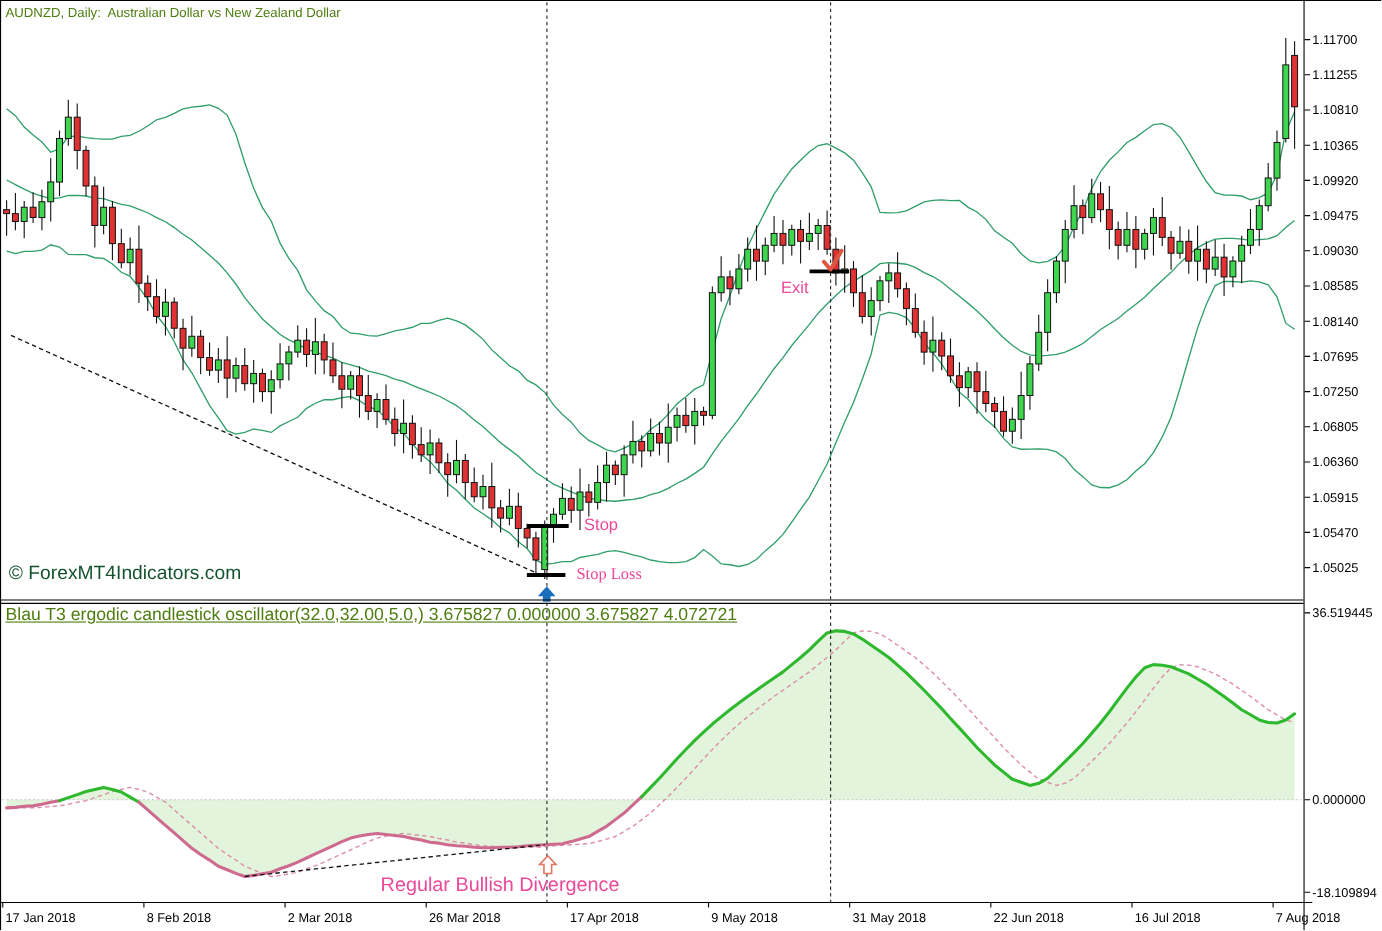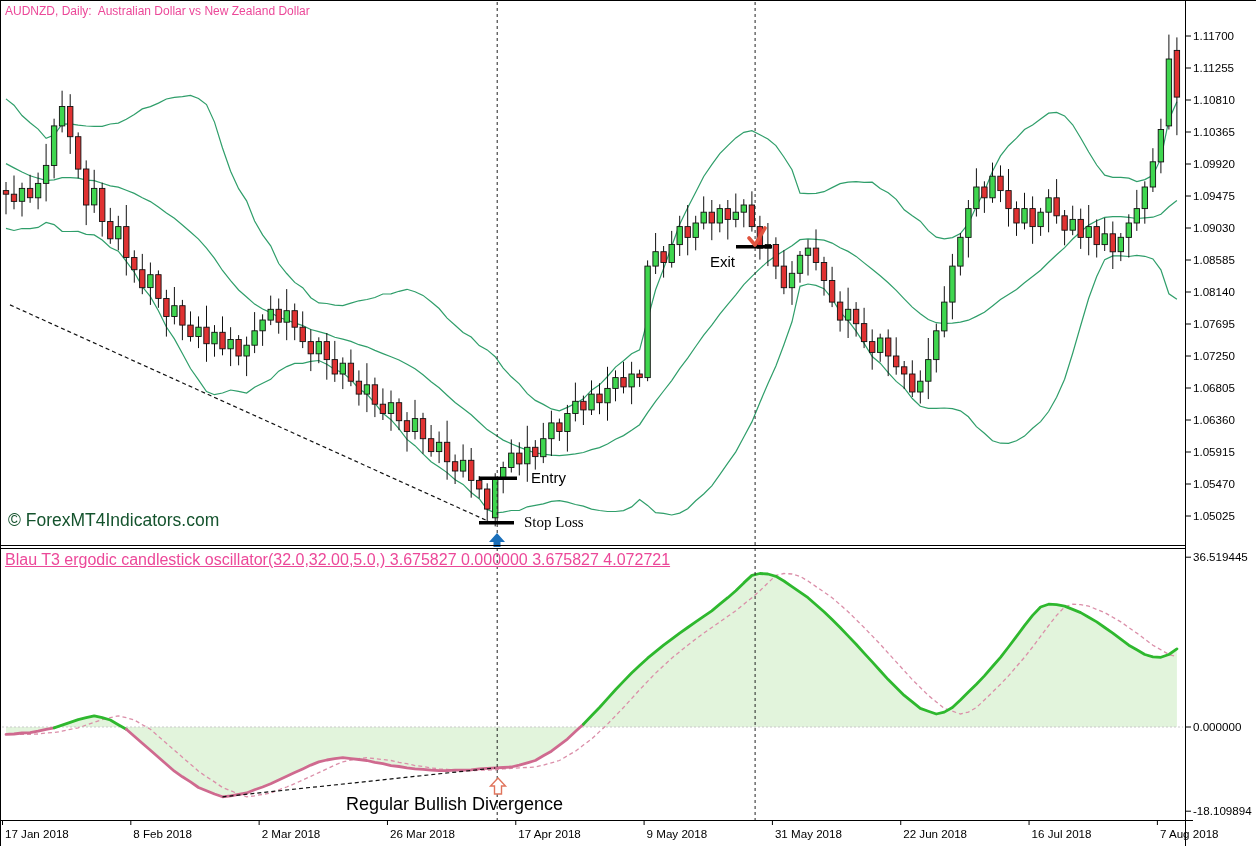--- a/index.html
+++ b/index.html
@@ -1,22 +1,22 @@
 <!DOCTYPE html>
 <html><head>
 <meta charset="utf-8">
 <style>
   html,body{margin:0;padding:0;background:#fff;}
   .chart{position:relative;width:1256px;height:846px;background:#ffffff;overflow:hidden;
          font-family:"Liberation Sans",sans-serif;}
-  .lbl{position:absolute;white-space:pre;color:#ec4899;}
+  .lbl{position:absolute;white-space:pre;color:#4d7c0f;}
   #chart-title{left:5px;top:4px;font-size:12px;}
   #watermark{left:8px;top:510px;font-size:17.5px;color:#14532d;}
   #indicator-title{left:5px;top:551px;font-size:16px;text-decoration:underline;}
-  .annot{color:#000000;font-size:15px;}
+  .annot{color:#ec4899;font-size:15px;}
   #entry-label{left:531px;top:469px;}
   #stoploss-label{left:524px;top:514px;font-family:Liberation Serif, serif;}
   #exit-label{left:710px;top:253px;}
   #divergence-label{left:346px;top:794px;font-size:18px;}
   svg{position:absolute;left:0;top:0;}
 </style>
 </head>
 <body>
 
 <div class="chart">
@@ -710,20 +710,20 @@
         <text x="1159.8799999999999" y="838" font-size="11.6" fill="#000" font-family="&quot;Liberation Sans&quot;,sans-serif">7 Aug 2018</text>
       </g>
     </svg>
 
   <div class="lbl" id="chart-title">AUDNZD, Daily:  Australian Dollar vs New Zealand Dollar</div>
 
   <div class="lbl" id="watermark">© ForexMT4Indicators.com</div>
 
   <div class="lbl" id="indicator-title">Blau T3 ergodic candlestick oscillator(32.0,32.00,5.0,) 3.675827 0.000000 3.675827 4.072721</div>
 
-  <div class="lbl annot" id="entry-label">Entry</div>
+  <div class="lbl annot" id="entry-label">Stop</div>
 
   <div class="lbl annot" id="stoploss-label">Stop Loss</div>
 
   <div class="lbl annot" id="exit-label">Exit</div>
 
   <div class="lbl annot" id="divergence-label">Regular Bullish Divergence</div>
 </div>
 
 </body></html>

